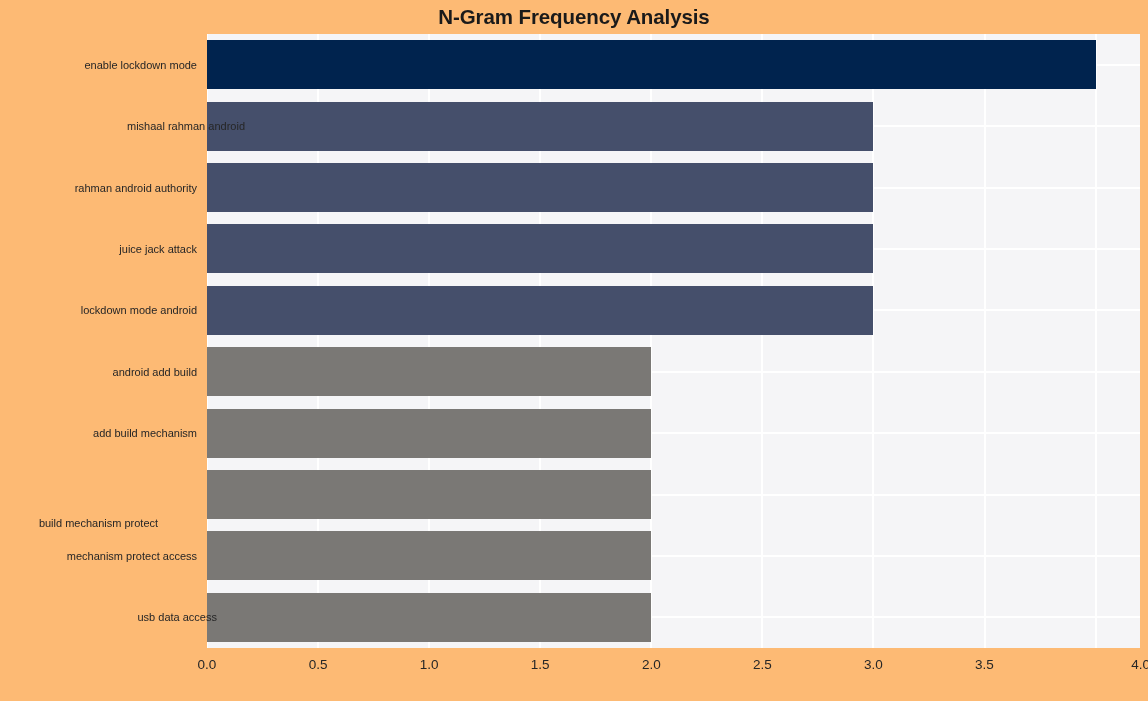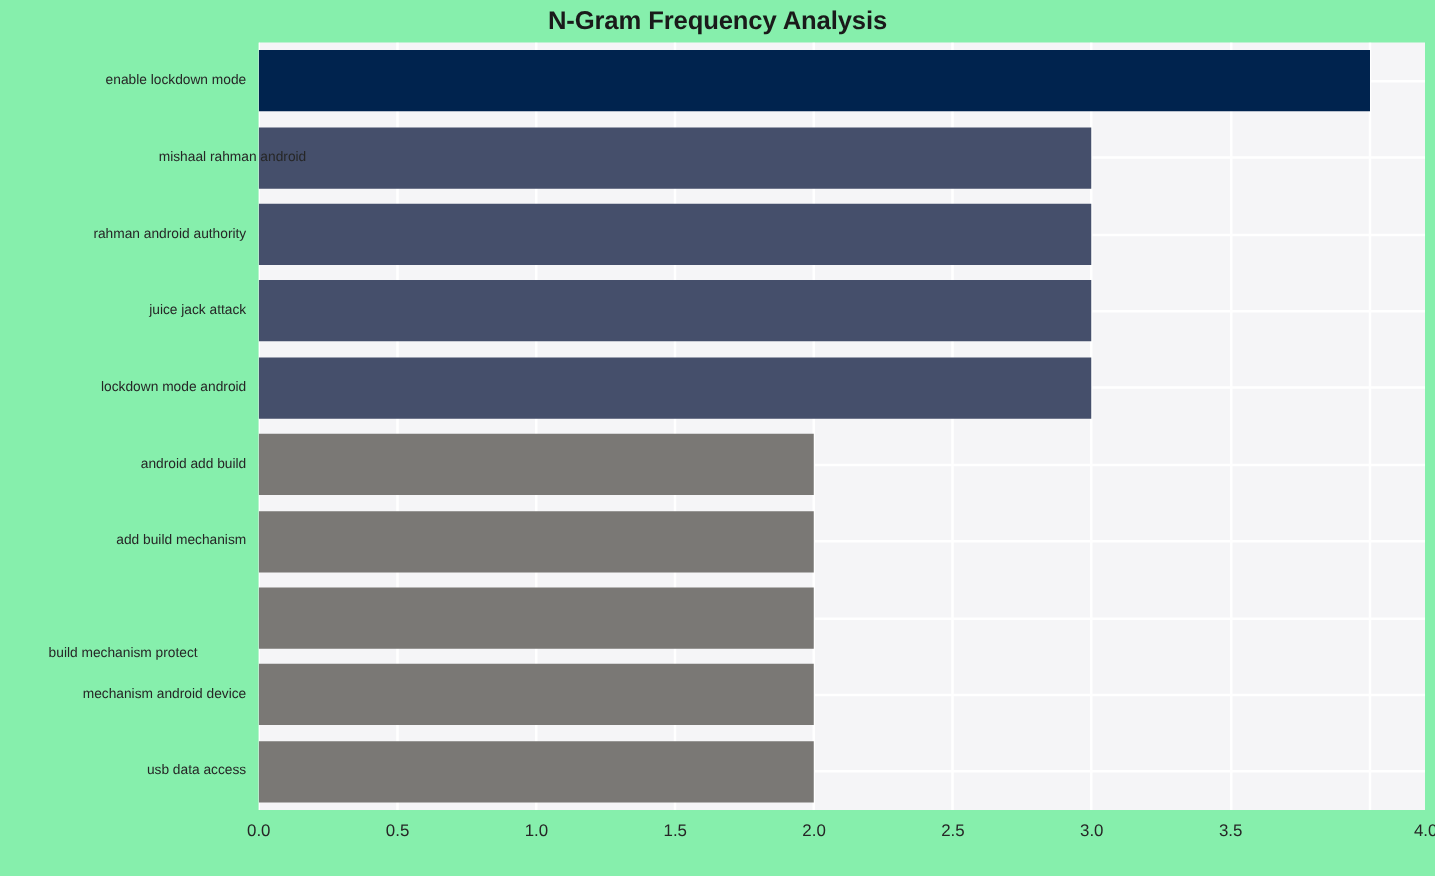--- a/index.html
+++ b/index.html
@@ -11,21 +11,21 @@
     width: 1148px;
     height: 701px;
     font-family: "Liberation Sans", sans-serif;
     overflow: hidden;
   }
 
   #figure {
     position: relative;
     width: 1148px;
     height: 701px;
-    background: #86efac;
+    background: #fdba74;
   }
 
   
   #chart-title {
     position: absolute;
     left: 0;
     top: 5px;
     width: 1148px;
     text-align: center;
     font-size: 20.5px;
@@ -152,22 +152,22 @@
 
   <div id="ytick-layer">
       <div class="ytick-row" style="top: 64.7px;">enable lockdown mode</div>
       <div class="ytick-row" style="top: 126.1px; margin-left: 48px;">mishaal rahman android</div>
       <div class="ytick-row" style="top: 187.5px;">rahman android authority</div>
       <div class="ytick-row" style="top: 248.9px;">juice jack attack</div>
       <div class="ytick-row" style="top: 310.3px;">lockdown mode android</div>
       <div class="ytick-row" style="top: 371.7px;">android add build</div>
       <div class="ytick-row" style="top: 433.1px;">add build mechanism</div>
       <div class="ytick-row" style="top: 523px; text-align: center;">build mechanism protect</div>
-      <div class="ytick-row" style="top: 555.9px;">mechanism android device</div>
-      <div class="ytick-row" style="top: 617.3px;">usb data access</div>
+      <div class="ytick-row" style="top: 555.9px;">mechanism protect access</div>
+      <div class="ytick-row" style="top: 617.3px; padding-left: 20px;">usb data access</div>
     </div>
   <div id="xtick-layer">
       <div class="xtick" style="left: 207px; top: 658px;">0.0</div>
       <div class="xtick" style="left: 318.071px; top: 658px;">0.5</div>
       <div class="xtick" style="left: 429.143px; top: 658px;">1.0</div>
       <div class="xtick" style="left: 540.214px; top: 658px;">1.5</div>
       <div class="xtick" style="left: 651.286px; top: 658px;">2.0</div>
       <div class="xtick" style="left: 762.357px; top: 658px;">2.5</div>
       <div class="xtick" style="left: 873.429px; top: 658px;">3.0</div>
       <div class="xtick" style="left: 984.5px; top: 658px;">3.5</div>

